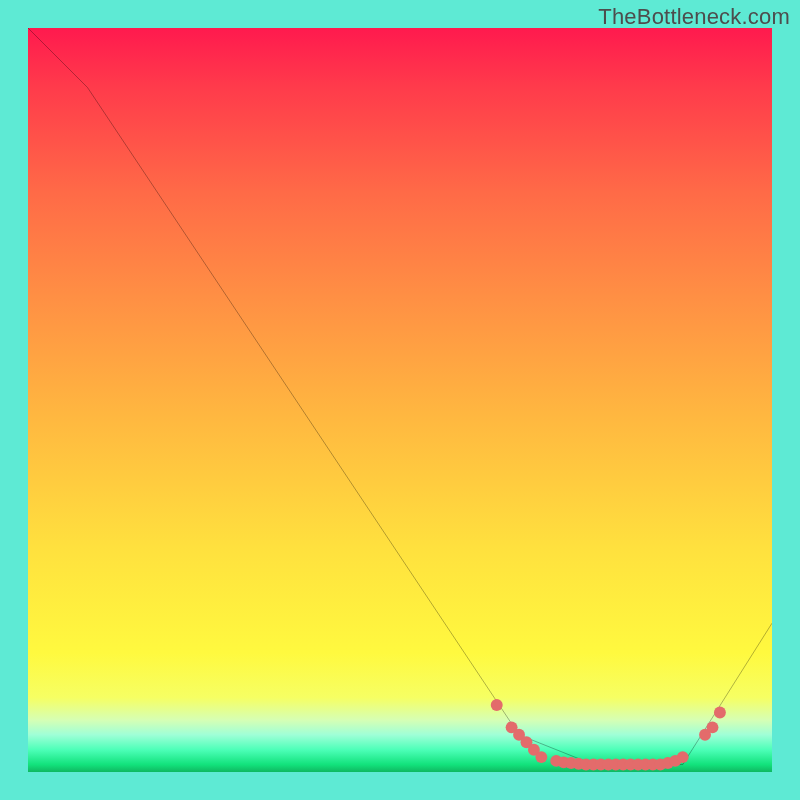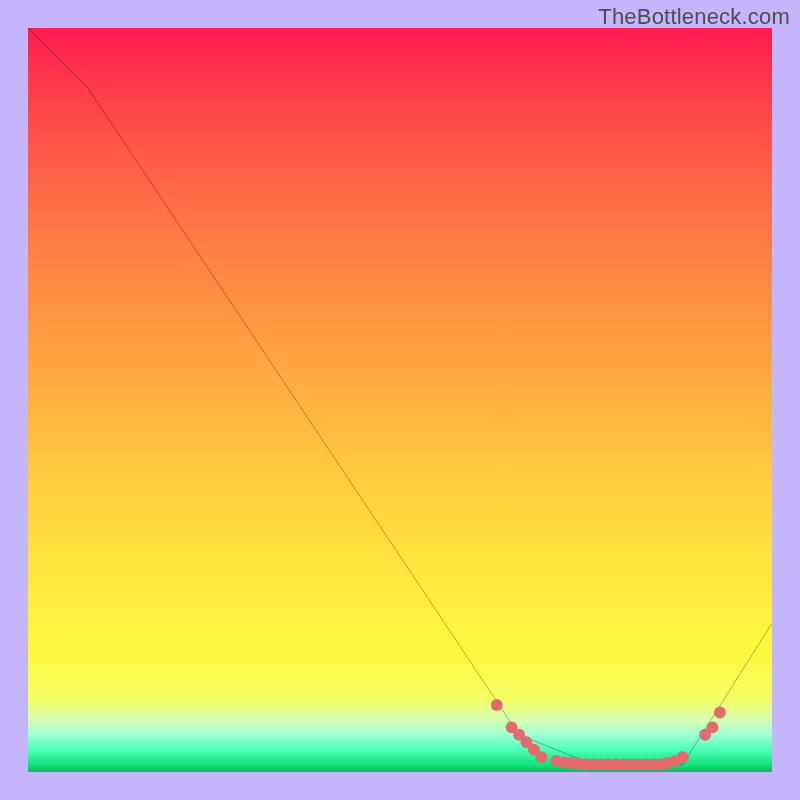--- a/index.html
+++ b/index.html
@@ -8,21 +8,21 @@
     width: 800px;
     height: 800px;
     background: #000;
     font-family: Arial, Helvetica, sans-serif;
     overflow: hidden;
   }
   .frame {
     position: relative;
     width: 800px;
     height: 800px;
-    background: #c4b5fd;
+    background: #5eead4;
   }
   .attribution {
     position: absolute;
     top: 4px;
     right: 10px;
     color: #4d4d4d;
     font-size: 22px;
     font-weight: 500;
     letter-spacing: 0.2px;
     z-index: 20;

